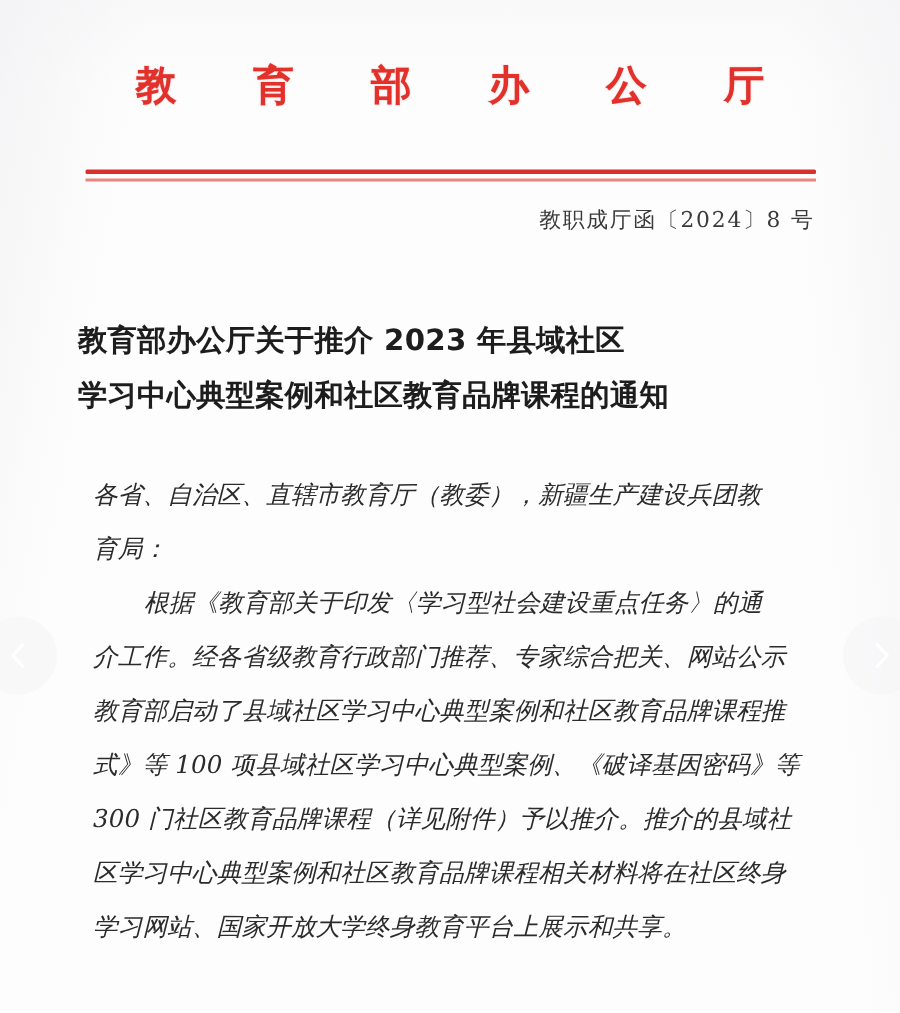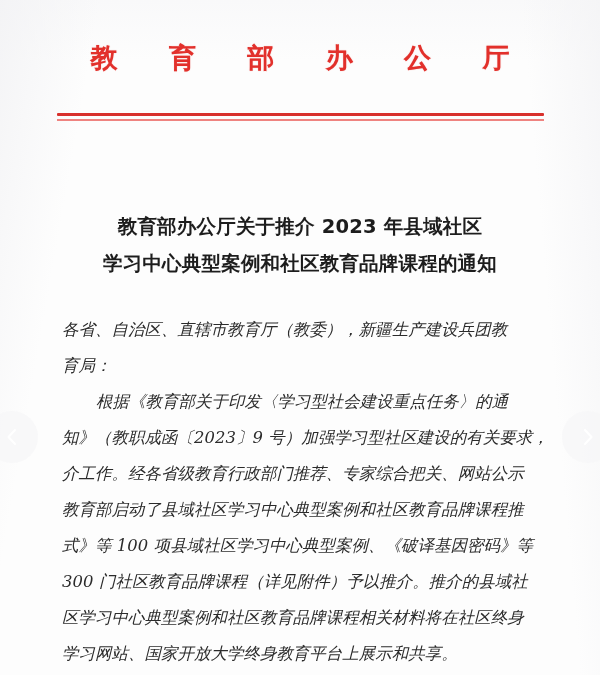--- a/index.html
+++ b/index.html
@@ -86,21 +86,21 @@
     letter-spacing: 1.2px;
     white-space: nowrap;
   }
 
   
   #doc-title {
     position: absolute;
     left: 52px;
     top: 208px;
     width: 496px;
-    text-align: center;
+    text-align: left;
     color: #1d1d1d;
     font-family: "DejaVu Sans", "Liberation Sans", sans-serif;
     font-weight: bold;
     font-size: 19.5px;
     line-height: 37px;
     letter-spacing: 0.2px;
   }
   #doc-title .title-line {
     display: block;
     white-space: nowrap;
@@ -160,31 +160,31 @@
 
   <div id="masthead">
     <span id="masthead-title">教 育 部 办 公 厅</span>
   </div>
 
   <div id="masthead-rules">
     <div class="rule-thick"></div>
     <div class="rule-thin"></div>
   </div>
 
+  <div id="doc-number">教职成厅函〔2024〕8 号</div>
 
   <div id="doc-title">
     <span class="title-line">教育部办公厅关于推介 2023 年县域社区</span>
     <span class="title-line">学习中心典型案例和社区教育品牌课程的通知</span>
   </div>
 
   <div id="doc-body">
     <span class="body-line">各省、自治区、直辖市教育厅（教委），新疆生产建设兵团教</span>
     <span class="body-line">育局：</span>
     <span class="body-line indent">根据《教育部关于印发〈学习型社会建设重点任务〉的通</span>
-    <span class="body-line">知》（教职成函〔2023〕9 号）加强学习型社区建设的有关要求，</span>
     <span class="body-line">介工作。经各省级教育行政部门推荐、专家综合把关、网站公示</span>
     <span class="body-line">教育部启动了县域社区学习中心典型案例和社区教育品牌课程推</span>
     <span class="body-line">式》等 100 项县域社区学习中心典型案例、《破译基因密码》等</span>
     <span class="body-line">300 门社区教育品牌课程（详见附件）予以推介。推介的县域社</span>
     <span class="body-line">区学习中心典型案例和社区教育品牌课程相关材料将在社区终身</span>
     <span class="body-line">学习网站、国家开放大学终身教育平台上展示和共享。</span>
   </div>
 
 </div>
 

